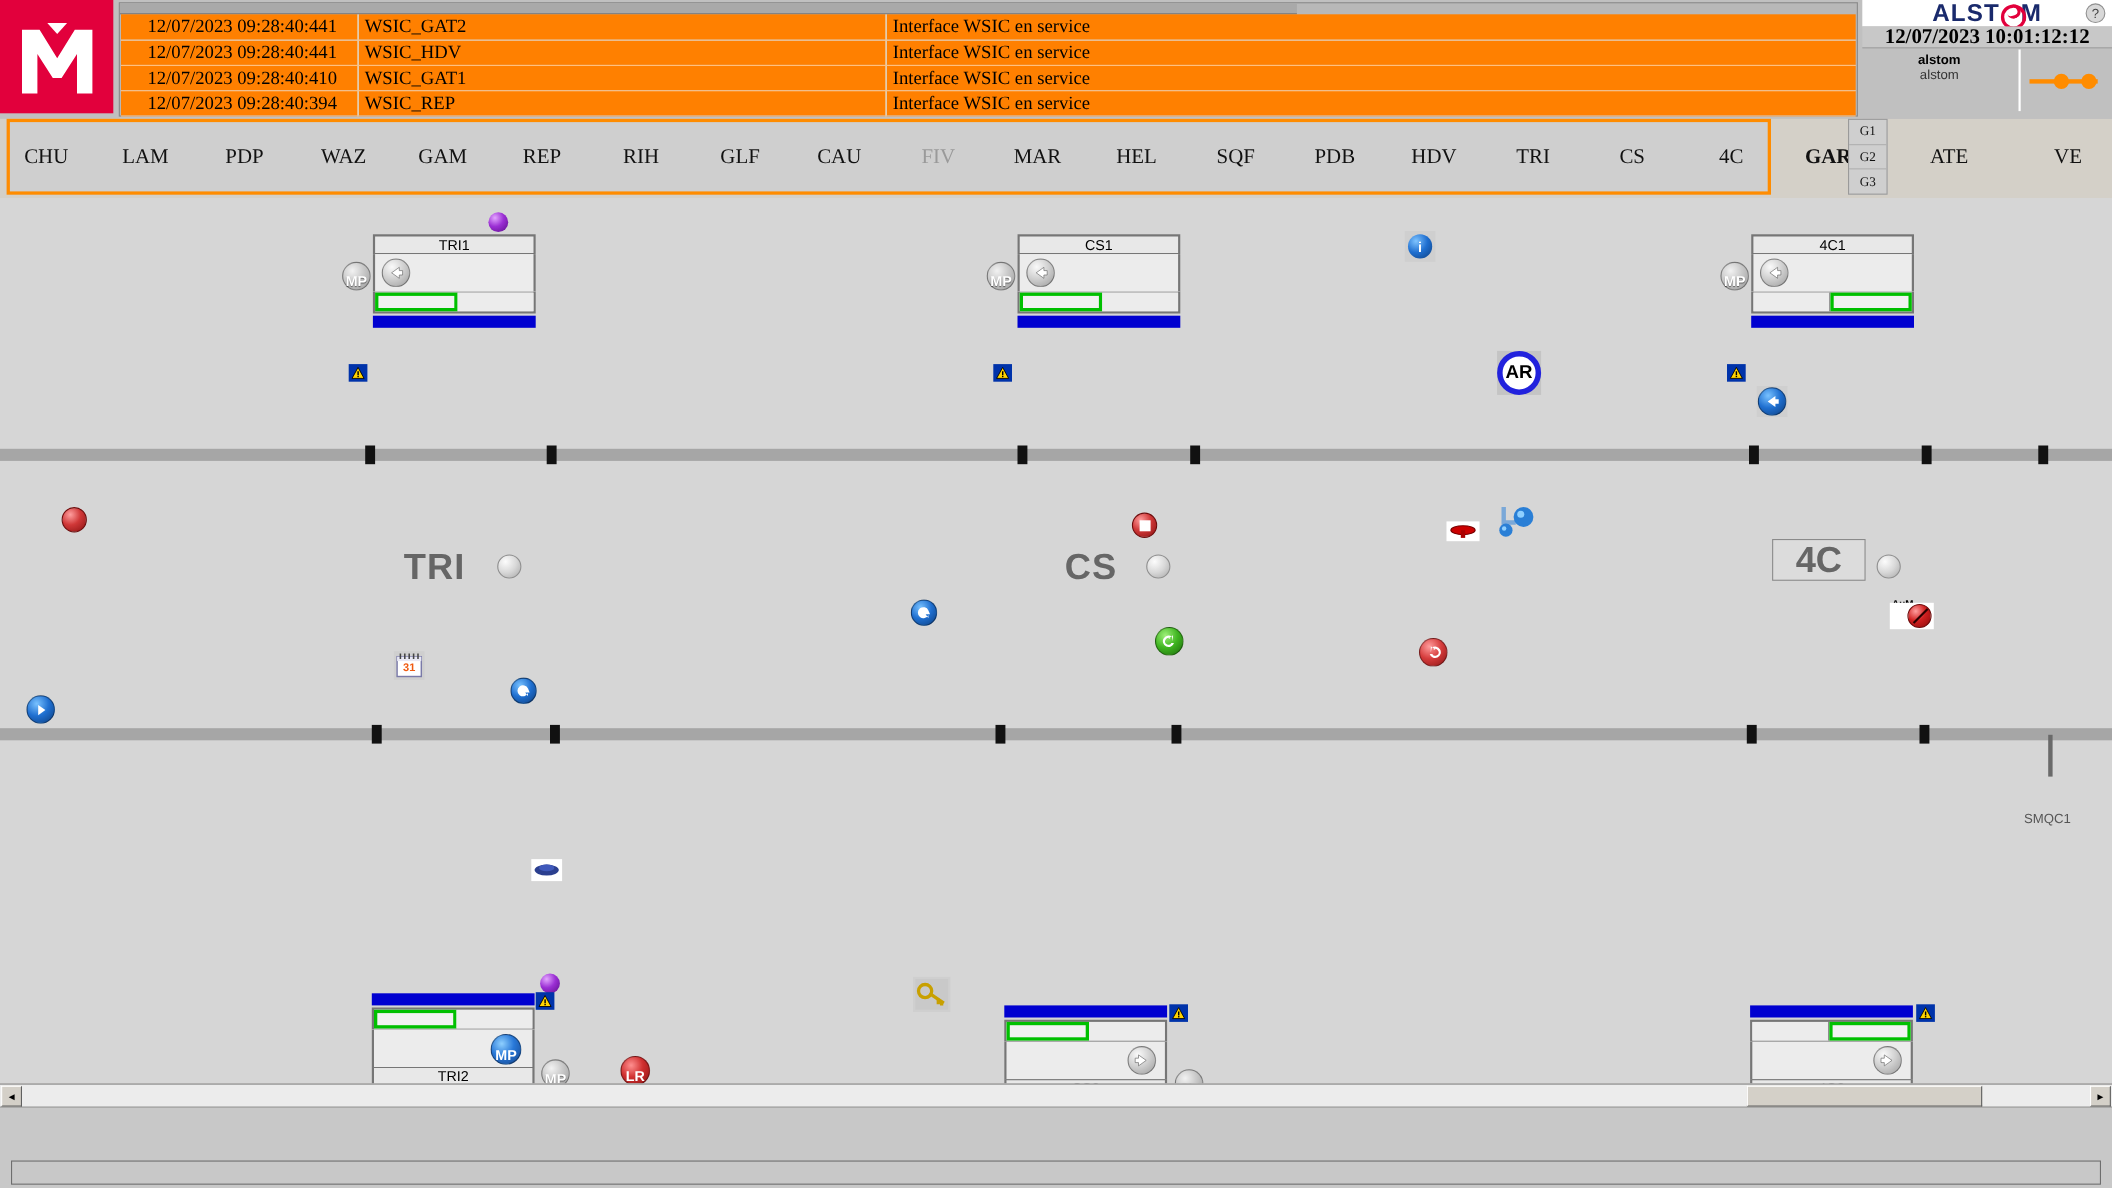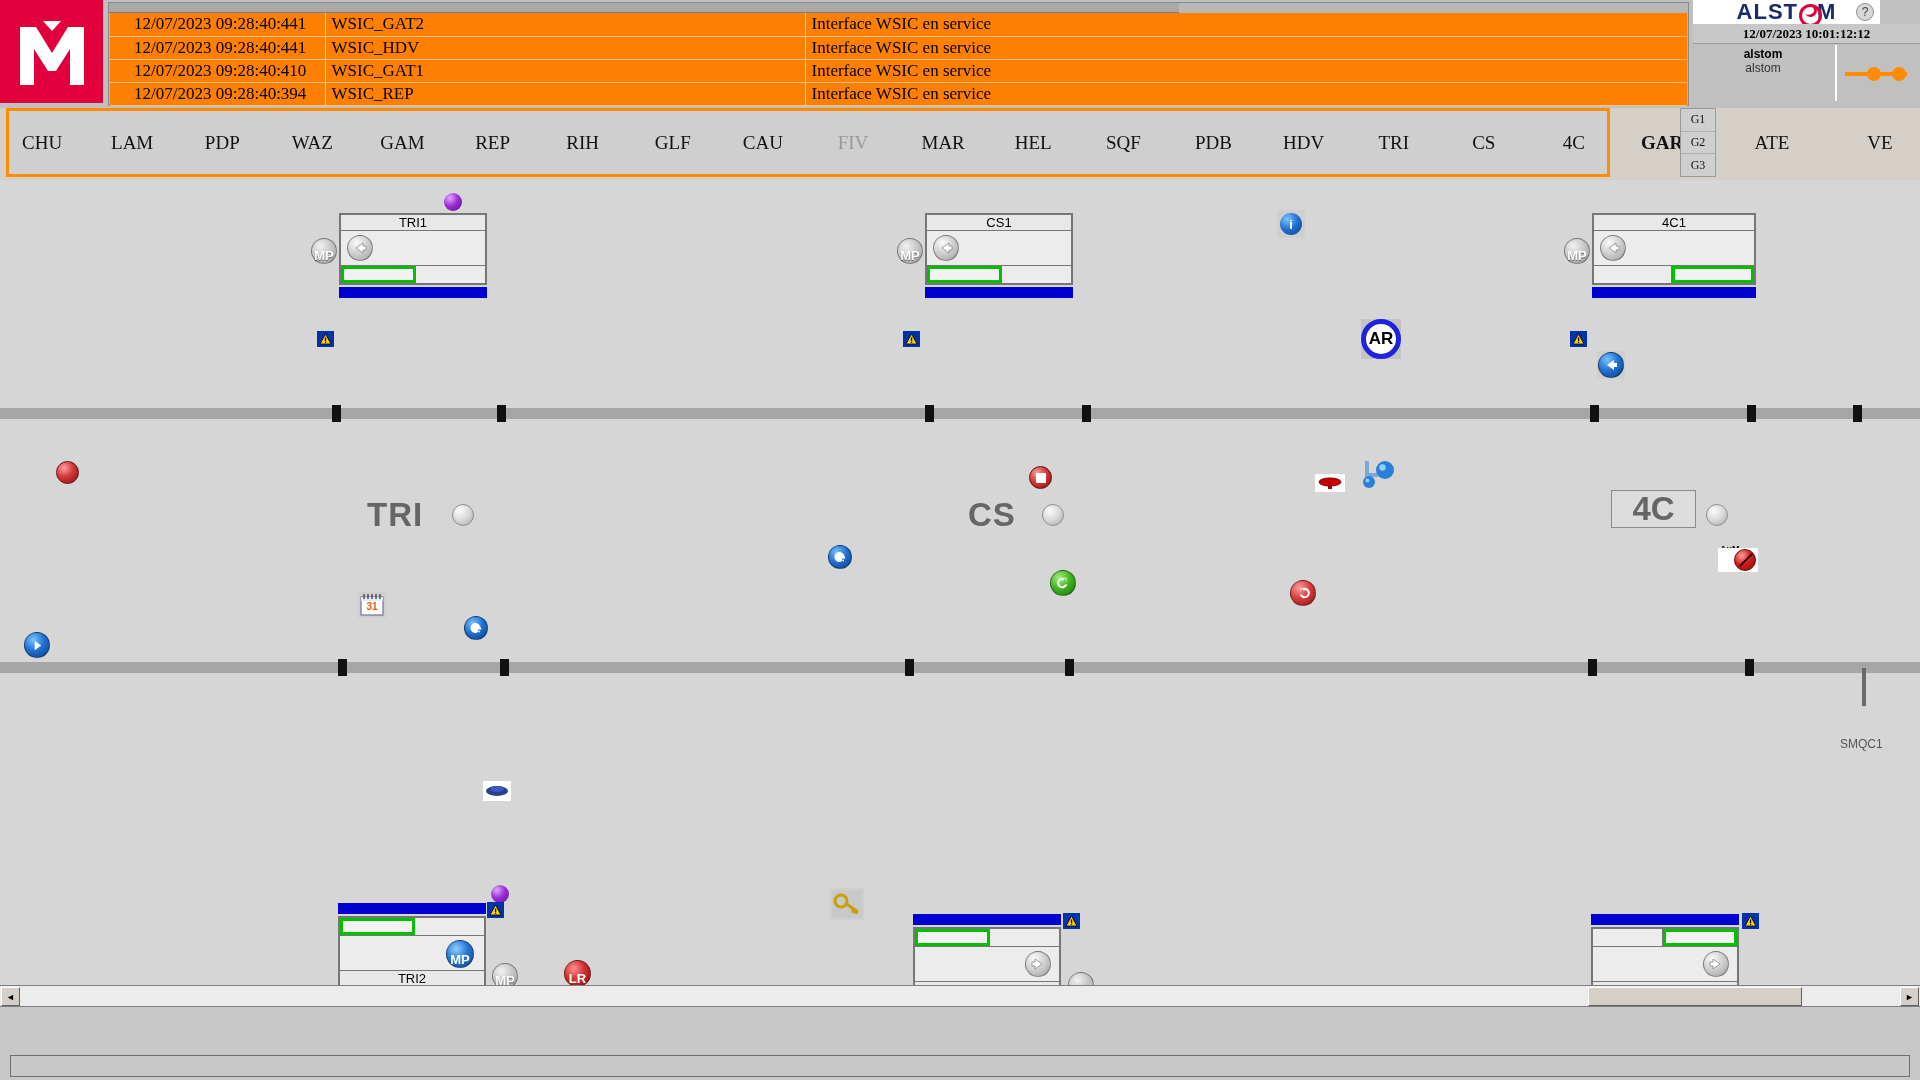--- a/index.html
+++ b/index.html
@@ -43,21 +43,21 @@
     white-space: nowrap; overflow: hidden;
     font-family: "Liberation Serif", serif;
   }
   #alarm-table td.c-time { width: 215px; border-right: 1px solid #ffd9a8; padding-left: 24px; }
   #alarm-table td.c-src  { width: 480px; border-right: 1px solid #ffd9a8; }
   #alarm-table td.c-msg  { }
 
   
   #alstom-panel { position: absolute; left: 1693px; top: 0; width: 227px; height: 108px; background: #c0c0c0; }
   #alstom-logo-row {
-    position: absolute; left: 0; top: 0; width: 187px; height: 24px;
+    position: absolute; left: 0; top: 0; width: 227px; height: 24px;
     background: #ffffff; display: flex; align-items: center; justify-content: center;
   }
   #alstom-word {
     font-family: "Liberation Sans", sans-serif; font-weight: bold; font-size: 22px;
     letter-spacing: 1px; color: #1a2a6c; line-height: 1;
   }
   #alstom-word .o-ring {
     display: inline-block; position: relative; width: 19px; height: 19px; vertical-align: -3px;
   }
   #alstom-word .o-ring::before {
@@ -69,21 +69,21 @@
     border-right: 3px solid #e2003c; border-bottom: 3px solid #e2003c; border-radius: 50%;
     transform: rotate(-25deg);
   }
   #help-btn {
     position: absolute; right: 6px; top: 3px; width: 18px; height: 18px;
     border-radius: 50%; background: #d8d8d8; border: 1px solid #909090;
     font-size: 12px; color: #444; display: flex; align-items: center; justify-content: center;
   }
   #alstom-date {
     position: absolute; left: 0; top: 24px; width: 227px; height: 20px;
-    background: #c8c8c8; color: #000; font-size: 13px; font-weight: bold;
+    background: #c8c8c8; color: #000; font-size: 19px; font-weight: bold;
     display: flex; align-items: center; justify-content: center;
     font-family: "Liberation Serif", serif; border-bottom: 1px solid #9a9a9a;
   }
   #alstom-user { position: absolute; left: 0; top: 45px; width: 227px; height: 62px; background: #c0c0c0; }
   #alstom-user .u1 { position: absolute; left: 0; top: 2px; width: 140px; text-align: center;
                      font-size: 12px; font-weight: bold; color: #000; }
   #alstom-user .u2 { position: absolute; left: 0; top: 16px; width: 140px; text-align: center;
                      font-size: 12px; color: #333; }
   #alstom-user .vsep { position: absolute; left: 142px; top: 0px; width: 2px; height: 56px; background: #ffffff; }
   #conn-ind { position: absolute; left: 152px; top: 22px; width: 62px; height: 14px; }
@@ -435,21 +435,21 @@
           <path d="M6.5 1 L12 11 L1 11 Z" fill="#ffd400" stroke="#000" stroke-width=".8"></path>
           <rect x="5.9" y="4.5" width="1.3" height="3.6" fill="#000"></rect>
           <rect x="5.9" y="8.7" width="1.3" height="1.2" fill="#000"></rect>
         </svg>
     </div>
 
     <div class="tile" style="left:1277px; top:30px; width:28px; height:28px;">
       <div style="width:22px;height:22px;border-radius:50%;background:radial-gradient(circle at 33% 28%,#7fc4ff 0%,#1f6fd0 48%,#0d3f80 100%);display:flex;align-items:center;justify-content:center;color:#fff;font-weight:bold;font-size:13px;">i</div>
     </div>
 
-    <div class="station" style="left:1592px; top:33px; width:164px;border-radius:14px;">
+    <div class="station" style="left:1592px; top:33px; width:148px;border-radius:14px;">
       <div class="head">4C1</div>
       <div class="body">
         <div class="adisc grey" style="left:6px; top:4px; width:26px; height:26px;">
           <svg width="16" height="16" viewBox="0 0 16 16">
               <path d="M11 3 L4 8 L11 13 L11 10 L14 10 L14 6 L11 6 Z" fill="#ffffff" stroke="#666" stroke-width=".6"></path>
             </svg>
         </div>
       </div>
       <div class="slots">
         <div class="slot"></div>

